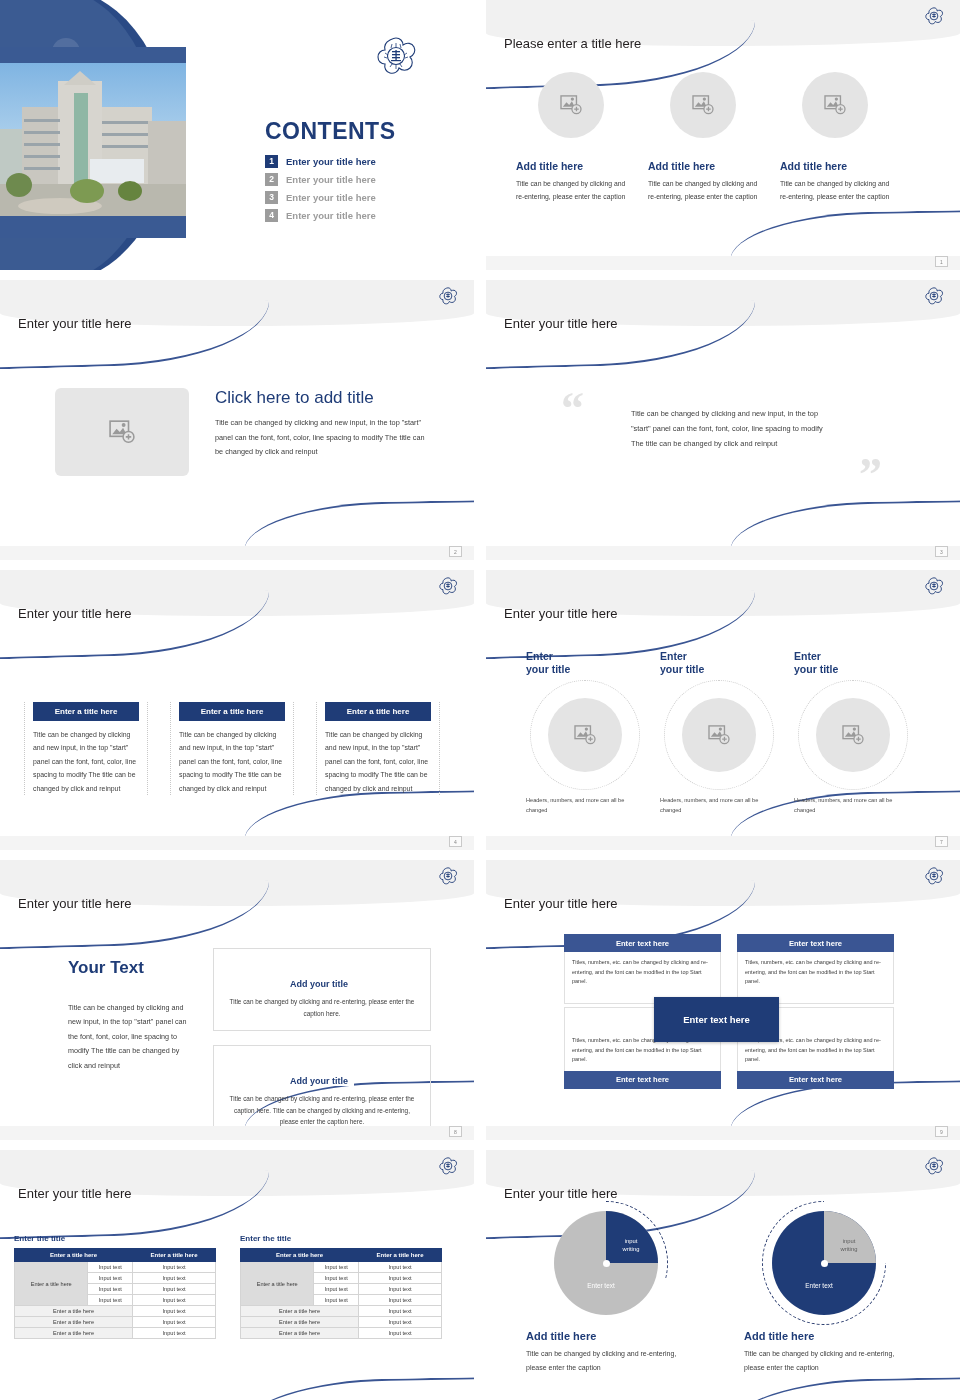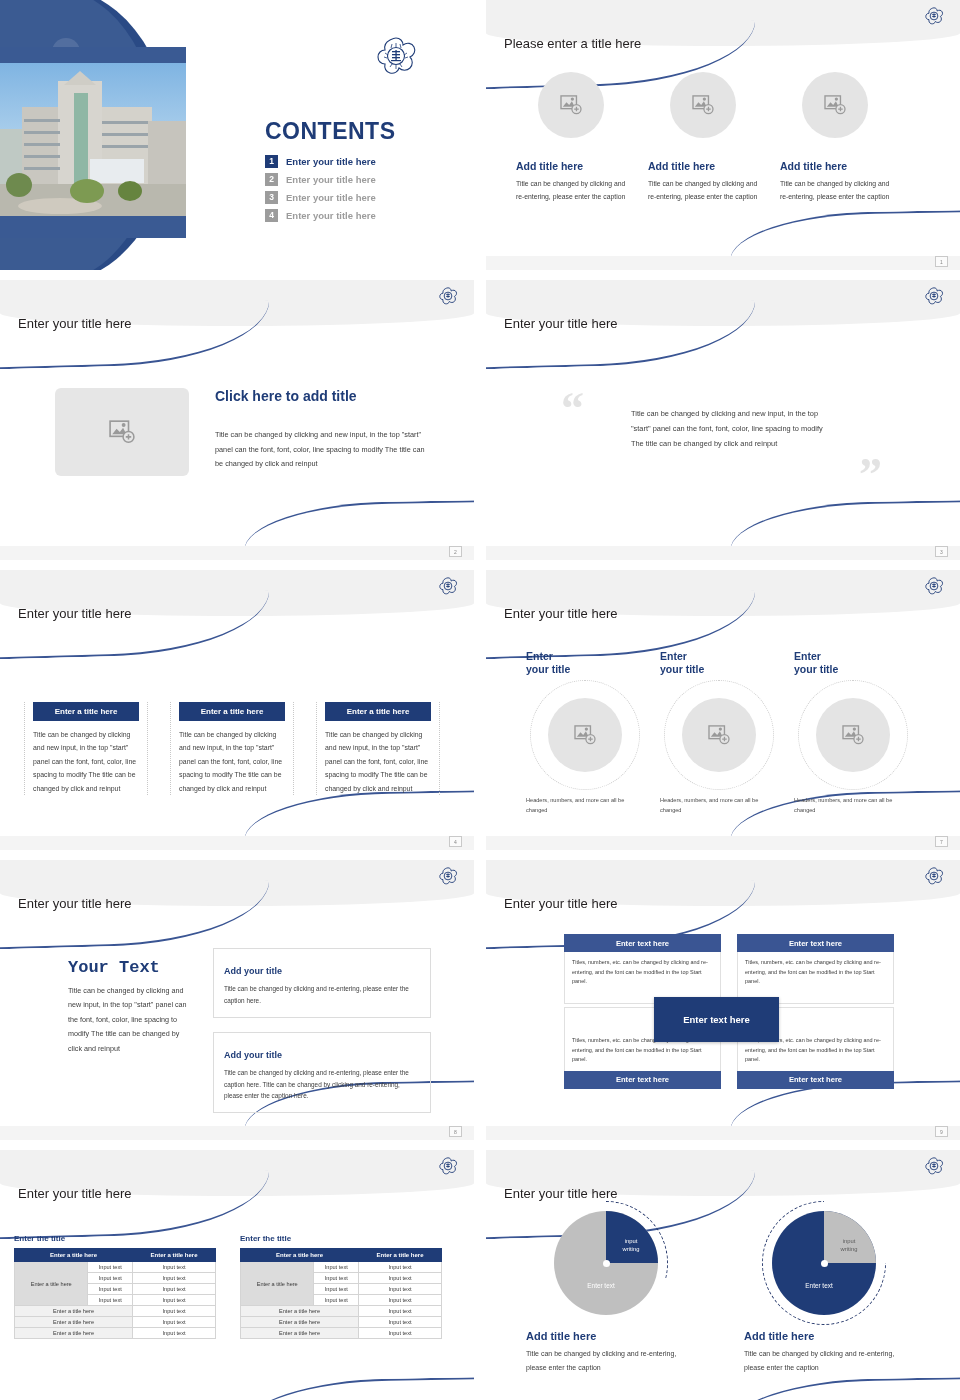--- a/index.html
+++ b/index.html
@@ -124,21 +124,21 @@
   }
   .ico-img { width:22px; height:20px; }
 
   .s2-cols { position:absolute; left:30px; top:72px; width:418px; display:flex; gap:22px; }
   .s2-col { width:110px; }
   .s2-col .img-circle { margin:0 auto 22px auto; }
   .s2-h { font-size:10.5px; font-weight:bold; color:#1f3c77; margin-bottom:6px; }
   .s2-p { font-size:6.8px; color:#3d3d3d; line-height:1.85; }
 
   .s3-wrap { position:absolute; left:55px; top:108px; display:flex; gap:26px; align-items:flex-start; }
-  .s3-h { font-size:14px; font-weight:bold; color:#1f3c77; margin-bottom:24px; }
+  .s3-h { font-size:17px; font-weight:normal; color:#1f3c77; margin-bottom:8px; }
   .s3-p { font-size:7.3px; color:#3d3d3d; line-height:2.0; width:218px; }
 
   .s4-quote { position:absolute; left:95px; top:118px; width:300px; }
   .qmark { position:absolute; color:#e3e3e3; font-size:46px; font-weight:bold; line-height:1; font-family:"Liberation Serif", serif;}
   .qmark.open { left:-20px; top:-12px; }
   .qmark.close { left:278px; top:54px; }
   .s4-p { position:absolute; left:50px; top:8px; width:205px; font-size:7.4px; color:#3d3d3d; line-height:2.05; }
 
   .s5-cols { position:absolute; left:24px; top:132px; display:flex; gap:22px; }
   .s5-col { width:124px; border-left:1px dotted #c8c8c8; border-right:1px dotted #c8c8c8; padding:0 8px; }
@@ -146,24 +146,24 @@
   .s5-p { font-size:6.9px; color:#3d3d3d; line-height:1.95; }
 
   .s6-cols { position:absolute; left:40px; top:80px; display:flex; gap:16px; }
   .s6-col { width:118px; text-align:left; position:relative; }
   .s6-ring { width:110px; height:110px; border-radius:50%; border:1px dotted #cfcfcf; margin:0 auto; display:flex; align-items:center; justify-content:center; }
   .s6-ring .img-circle { width:74px; height:74px; }
   .s6-h { font-size:10.5px; font-weight:bold; color:#1f3c77; line-height:1.25; margin-bottom:4px; }
   .s6-cap { font-size:5.6px; color:#4a4a4a; line-height:1.7; margin-top:6px; }
 
   .s7-left { position:absolute; left:68px; top:98px; width:124px; }
-  .s7-h { font-size:17px; font-weight:bold; color:#1f3c77; margin-bottom:7px;font-family:Liberation Mono, monospace; }
+  .s7-h { font-size:17px; font-weight:bold; color:#1f3c77; margin-bottom:23px; }
   .s7-p { font-size:7.2px; color:#3d3d3d; line-height:2.0; }
   .s7-right { position:absolute; left:213px; top:88px; width:218px; }
-  .s7-box { border:1px solid #dcdcdc; padding:11px 10px 10px 10px; margin-bottom:14px; }
+  .s7-box { border:1px solid #dcdcdc; padding:24px 10px 10px 10px; margin-bottom:14px;text-align:center; }
   .s7-box-h { font-size:9px; font-weight:bold; color:#1f3c77; margin:-14px 0 7px 0; background:#fff; display:inline-block; padding-right:6px; }
   .s7-box-p { font-size:6.4px; color:#3d3d3d; line-height:1.85; }
 
   .s8-grid { position:absolute; left:78px; top:74px; width:330px; }
   .s8-row { display:flex; gap:16px; }
   .s8-cell { width:157px; }
   .s8-bar { background:#3a5593; color:#fff; font-size:7.6px; font-weight:bold; text-align:center; padding:4.5px 0; }
   .s8-body { border:1px solid #e0e0e0; border-top:none; padding:6px 7px; min-height:52px; }
   .s8-body.bottom { border-top:1px solid #e0e0e0; border-bottom:none; }
   .s8-p { font-size:5.5px; color:#3d3d3d; line-height:1.75; }

